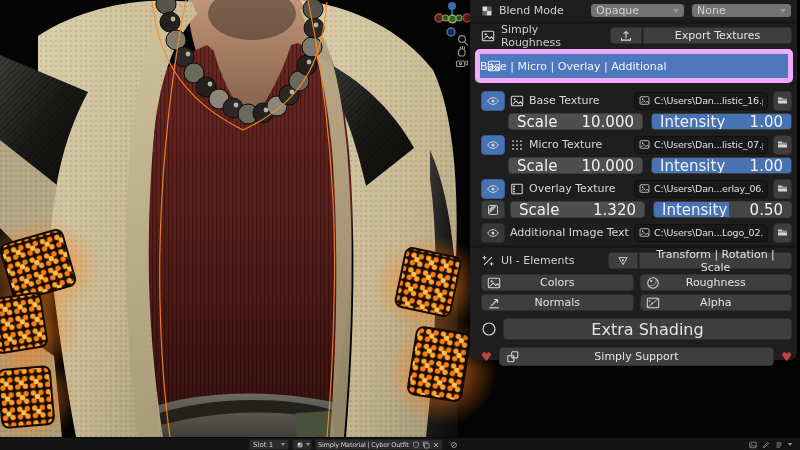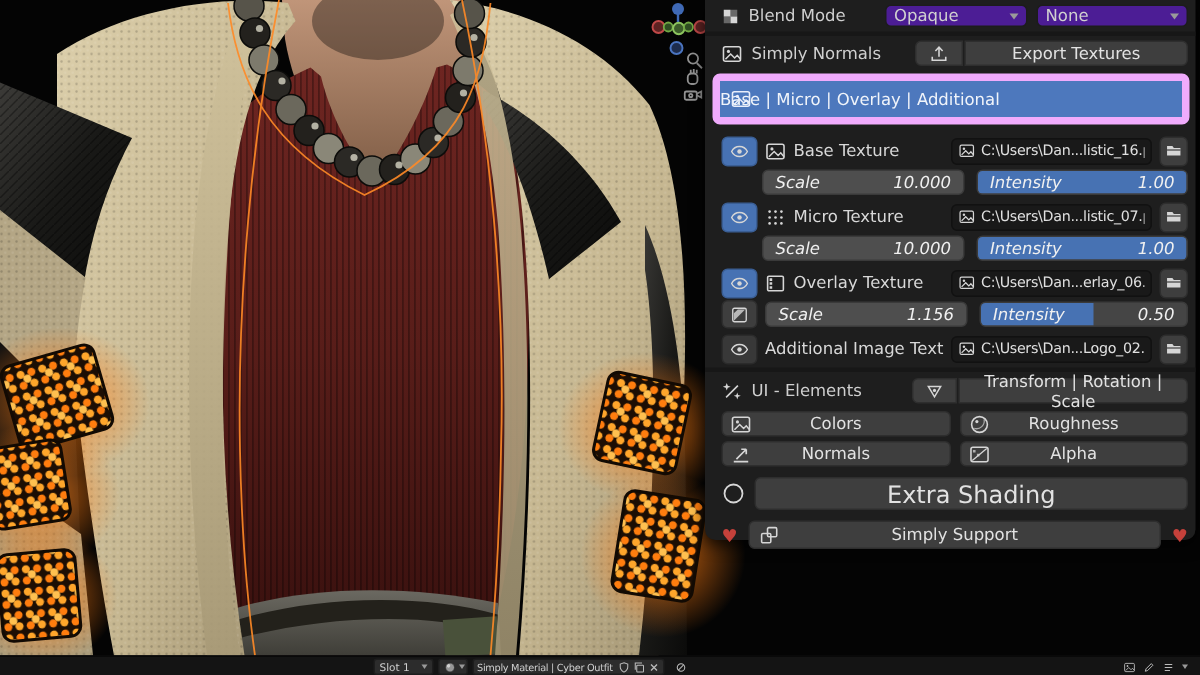--- a/index.html
+++ b/index.html
@@ -13,21 +13,21 @@
   #panel{position:absolute;left:470px;top:0;width:327px;height:360px;background:#1e1e1e;
          border-radius:0 0 7px 7px;box-shadow:0 3px 10px rgba(0,0,0,.7);
          padding:1px 5px 8px 11px;box-sizing:border-box;font-size:11px;}
   .row{display:flex;align-items:center;}
   .lbl{color:#cfcfcf;}
   .spacer{flex:1}
   .sep{height:3px;background:#171717;margin:2px -5px 3px -11px;}
 
   .btn{background:#3e3e3e;border:1px solid #2e2e2e;border-radius:4px;color:#e2e2e2;
        display:flex;align-items:center;justify-content:center;box-sizing:border-box;}
-  .dd{background:#4c1d95;border:1px solid #1c1c1c;border-radius:4px;color:#d0d0d0;
+  .dd{background:#737373;border:1px solid #1c1c1c;border-radius:4px;color:#d0d0d0;
       display:flex;align-items:center;padding:0 5px;box-sizing:border-box;height:15px;justify-content:flex-end;}
   .dd .tri{margin-left:auto;width:0;height:0;border-left:3px solid transparent;
       border-right:3px solid transparent;border-top:4px solid #9a9a9a;}
 
   #blend-row{height:15px;margin-top:2px;margin-bottom:3px;gap:6px;}
   #dd-mode{width:95px}#dd-shadow{width:101px}
 
   #tex-head{height:17px;margin-bottom:5px;gap:6px;}
   .split{display:flex;}
   .split .part-ic{width:32px;height:17px;border-radius:4px 0 0 4px;}
@@ -48,21 +48,21 @@
       display:flex;align-items:center;gap:4px;padding:0 4px;box-sizing:border-box;flex:none;}
   .chip-txt{font-size:9.5px;color:#e0e0e0;white-space:nowrap;overflow:hidden;letter-spacing:-.2px;}
   .folder-btn{width:17px;height:18px;background:#3e3e3e;border:1px solid #2e2e2e;border-radius:4px;
       display:flex;align-items:center;justify-content:center;flex:none;}
 
   .srow{display:flex;align-items:center;height:17px;margin:0 0 5px 0;gap:8px;}
   .srow.indent{margin-left:27px;}
   .mini-btn{width:22px;height:17px;background:#3e3e3e;border:1px solid #2e2e2e;border-radius:4px;
       display:flex;align-items:center;justify-content:center;flex:none;margin-right:-3px;}
   .slider{position:relative;height:17px;background:#4e4e4e;border:1px solid #3a3a3a;border-radius:4px;
-      display:flex;align-items:center;overflow:hidden;box-sizing:border-box;font-size:11px;color:#f0f0f0;font-style:italic;}
+      display:flex;align-items:center;overflow:hidden;box-sizing:border-box;font-size:15px;color:#f0f0f0;}
   .slider .fill{position:absolute;left:0;top:0;bottom:0;background:#4772b3;}
   .slider .s-label{margin-left:8px;z-index:1;flex:1;}
   .slider .s-val{margin-right:8px;z-index:1;}
   .sl-scale{width:135px;flex:none;}
   .sl-int{flex:1;background:#454545;}
 
   #ui-row{height:17px;margin:4px 0 5px 0;gap:6px;text-align:center;}
   #transform-split .part-ic{width:30px;}
   #transform-split .part-main{width:153px;}
 
@@ -387,21 +387,21 @@
           <span class="tri"></span>
       </div>
     </div>
 
     <div class="sep"></div>
 
     <div class="row" id="tex-head">
       <svg class="ic">
           <use href="#sy-img"></use>
         </svg>
-      <span class="lbl">Simply Normals</span>
+      <span class="lbl">Simply Roughness</span>
       <span class="spacer"></span>
       <div class="split" id="export-split">
         <div class="btn part-ic">
             <svg class="ic ic12">
               <use href="#sy-export"></use>
             </svg>
           </div>
         <div class="btn part-main">Export Textures</div>
       </div>
     </div>
@@ -504,21 +504,21 @@
         </div>
     </div>
     <div class="srow">
       <div class="mini-btn">
           <svg class="ic ic12">
             <use href="#sy-grad"></use>
           </svg>
         </div>
       <div class="slider sl-scale">
         <span class="s-label">Scale</span>
-        <span class="s-val">1.156</span>
+        <span class="s-val">1.320</span>
       </div>
       <div class="slider sl-int">
         <div class="fill" style="width: 55%;"></div>
         <span class="s-label">Intensity</span>
         <span class="s-val">0.50</span>
       </div>
     </div>
 
     <div class="trow">
       <div class="eye-btn off">

